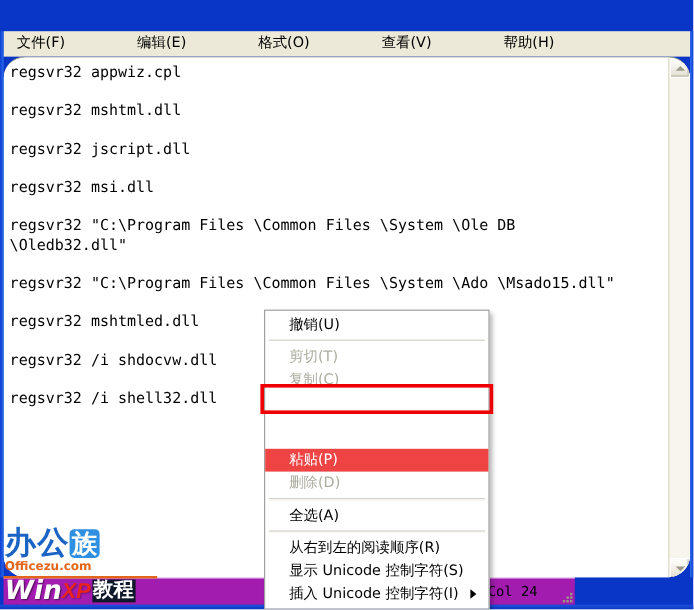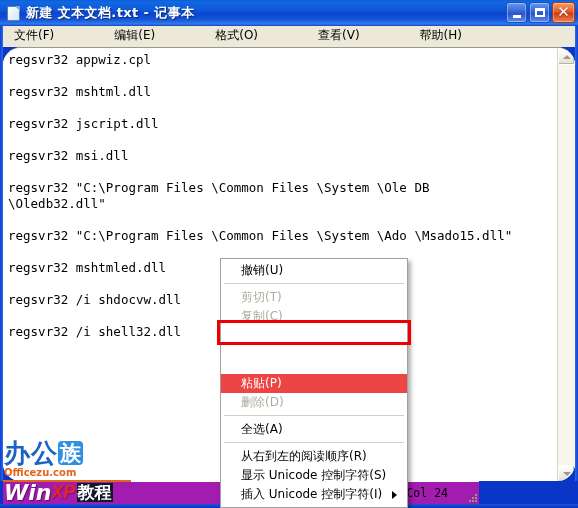--- a/index.html
+++ b/index.html
@@ -401,38 +401,20 @@
     background: #e2651a;
     z-index: 55;
   }
 </style>
 </head>
 <body>
 
 <div class="screen">
   <div class="window">
 
-    <div class="titlebar">
-      <div class="title-icon">
-        <div class="sheet"></div>
-        <div class="fold"></div>
-      </div>
-      <div class="title-text">新建 文本文档.txt - 记事本</div>
-      <div class="title-buttons">
-        <div class="tbtn blue">
-          <div class="glyph-min"></div>
-        </div>
-        <div class="tbtn blue">
-          <div class="glyph-max"></div>
-        </div>
-        <div class="tbtn red">
-          <div class="glyph-close">✕</div>
-        </div>
-      </div>
-    </div>
 
     <div class="menubar">
       <div class="menubar-item">文件(F)</div>
       <div class="menubar-item">编辑(E)</div>
       <div class="menubar-item">格式(O)</div>
       <div class="menubar-item">查看(V)</div>
       <div class="menubar-item">帮助(H)</div>
     </div>
 
     <div class="client">

